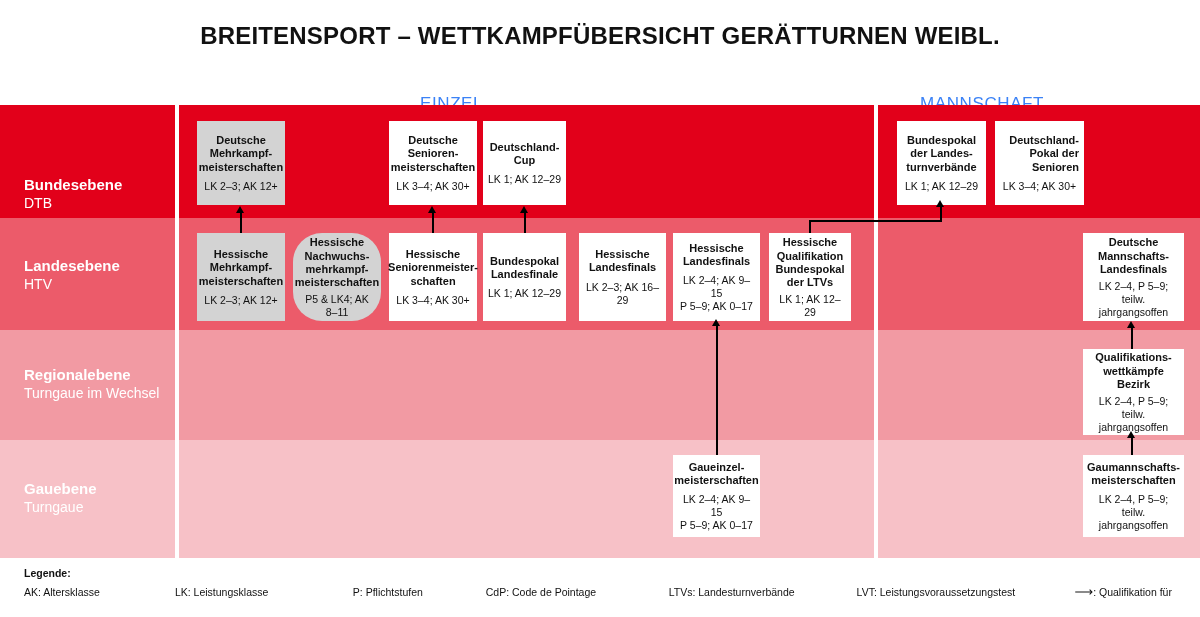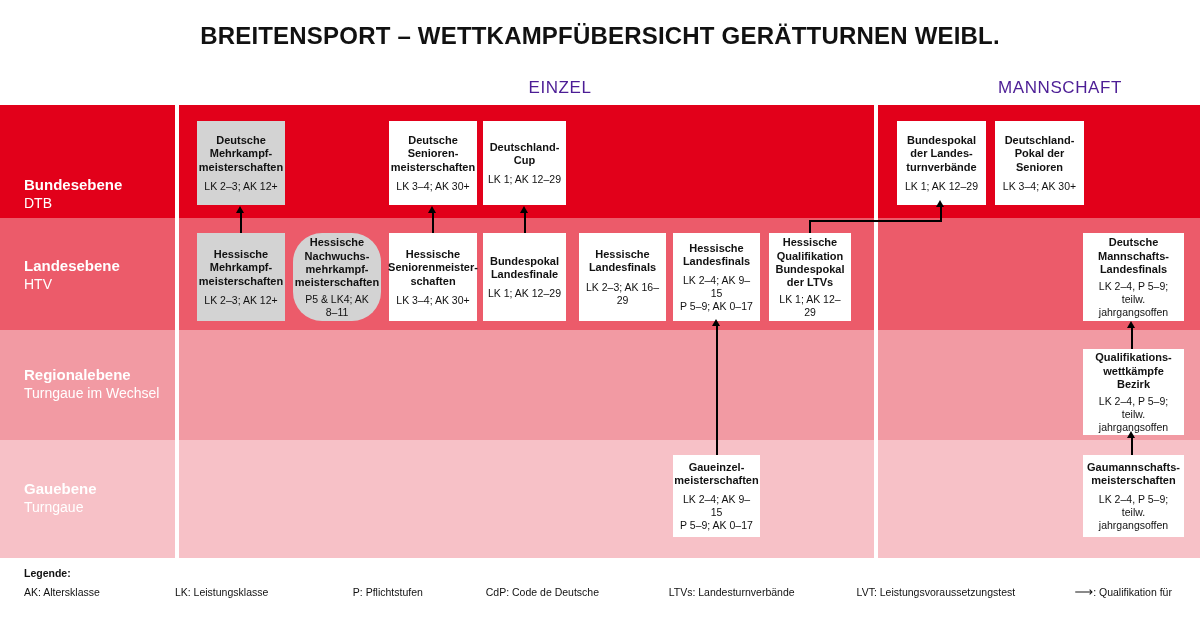--- a/index.html
+++ b/index.html
@@ -14,23 +14,22 @@
 
   
   .title{
     position:absolute;left:0;top:22px;width:1200px;
     text-align:center;
     font-size:24px;font-weight:bold;letter-spacing:.2px;
     color:#111;
   }
   
   .colcap{
-    position:absolute;top:78px;
-    font-size:17px;color:#4c1d95;letter-spacing:.6px;
-    text-align:center;
+    position:absolute;top:94px;
+    font-size:17px;color:#3b82f6;letter-spacing:.6px;
   }
   #cap-einzel{left:420px;width:280px;}
   #cap-mann{left:920px;width:280px;}
 
   
   .band{position:absolute;left:0;width:1200px;}
   #band-bund{top:105px;height:113px;background:#e2001a;}
   #band-land{top:218px;height:112px;background:#ec5b6a;}
   #band-reg{top:330px;height:110px;background:#f29aa3;}
   #band-gau{top:440px;height:118px;background:#f7c1c7;}
@@ -130,21 +129,21 @@
   <div class="box" style="left:483px;top:121px;width:83px;height:84px;">
     <div class="bx-title">Deutschland-Cup</div>
     <div class="bx-sub">LK 1; AK 12–29</div>
   </div>
 
   <div class="box" style="left:897px;top:121px;width:89px;height:84px;">
     <div class="bx-title">Bundespokal der Landes-turnverbände</div>
     <div class="bx-sub">LK 1; AK 12–29</div>
   </div>
 
-  <div class="box" style="left:995px;top:121px;width:89px;height:84px;">
+  <div class="box" style="left:995px;top:121px;width:89px;height:84px;text-align:right;">
     <div class="bx-title">Deutschland-Pokal der Senioren</div>
     <div class="bx-sub">LK 3–4; AK 30+</div>
   </div>
 
   <div class="box grey" style="left:197px;top:233px;width:88px;height:88px;">
     <div class="bx-title">Hessische Mehrkampf-meisterschaften</div>
     <div class="bx-sub">LK 2–3; AK 12+</div>
   </div>
 
   <div class="box grey" style="left:293px;top:233px;width:88px;height:88px;border-radius:29px;">
@@ -224,20 +223,20 @@
 
   <div class="arrow-v" style="left:1131px;top:437px;height:18px;"></div>
   <div class="arrow-head" style="left:1127px;top:431px;"></div>
 
   <div class="legend">
     <div class="lg-title">Legende:</div>
     <div class="lg-row">
       <span class="lg-item" style="width:148px;">AK: Altersklasse</span>
       <span class="lg-item" style="width:175px;">LK: Leistungsklasse</span>
       <span class="lg-item" style="width:130px;">P: Pflichtstufen</span>
-      <span class="lg-item" style="width:180px;">CdP: Code de Deutsche</span>
+      <span class="lg-item" style="width:180px;">CdP: Code de Pointage</span>
       <span class="lg-item" style="width:185px;">LTVs: Landesturnverbände</span>
       <span class="lg-item" style="width:215px;">LVT: Leistungsvoraussetzungstest</span>
       <span class="lg-arrow" style="font-size:13px;">⟶</span><span class="lg-item">: Qualifikation für</span>
     </div>
   </div>
 
 </div>
 
 </body></html>

